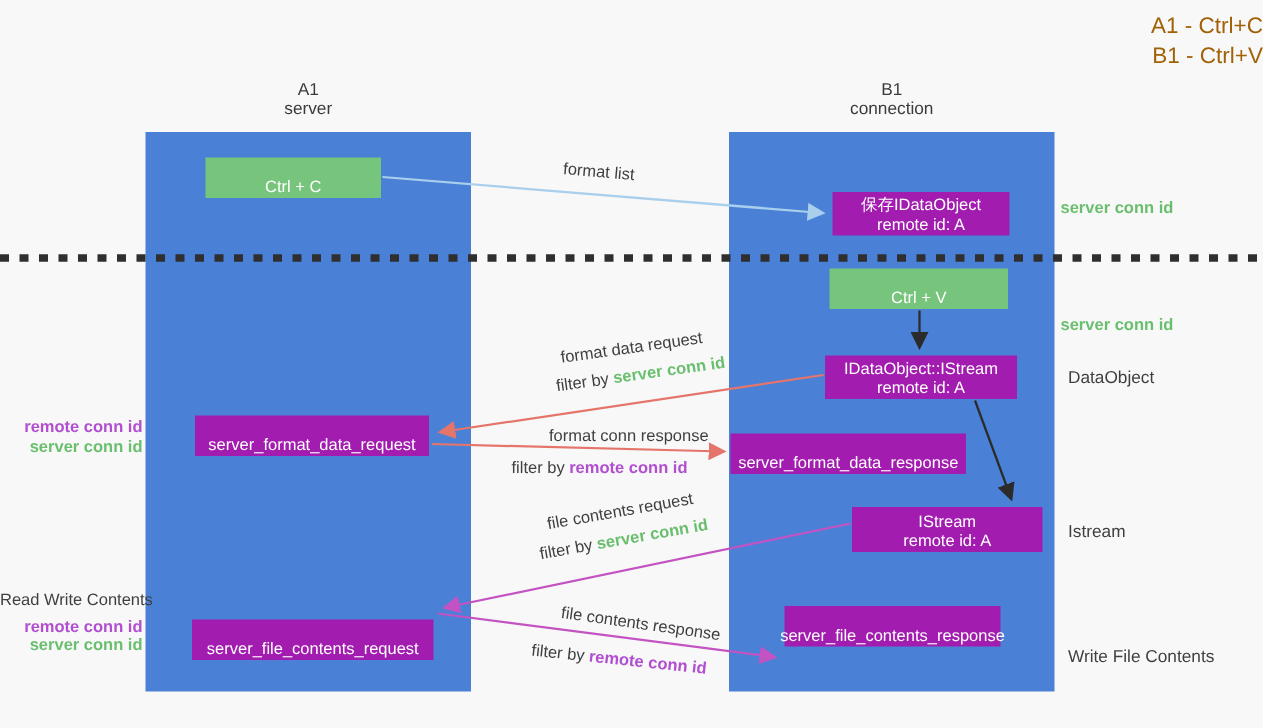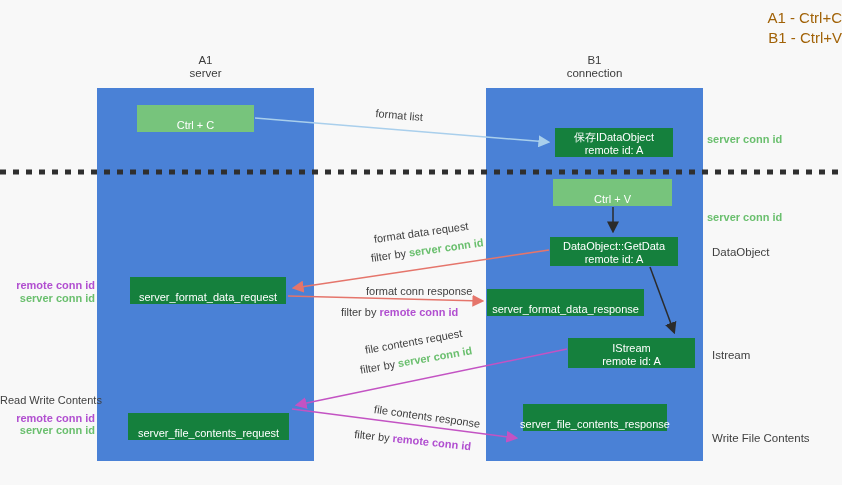--- a/index.html
+++ b/index.html
@@ -39,21 +39,21 @@
     position:absolute;left:0;top:0;z-index:2;
     pointer-events:none;
   }
   .node{
     position:absolute;z-index:3;
     display:flex;flex-direction:column;align-items:center;justify-content:flex-end;
     color:#ffffff;font-size:11px;line-height:13px;
     text-align:center;
     box-sizing:border-box;
   }
-  .node.orange{background:#15803d;}
+  .node.orange{background:#a21caf;}
   .node.green{background:#77c47c;}
   .lbl{
     position:absolute;z-index:3;
     font-size:11px;line-height:13px;color:#3f3f3f;
     white-space:nowrap;
   }
   .lbl.rot{transform-origin:left top;}
   .lbl .key-green{color:#6abf6e;font-weight:bold;margin-left:3px;}
   .lbl .key-purple{color:#b14fd0;font-weight:bold;margin-left:3px;}
   .side-green{color:#6abf6e;font-weight:bold;}
@@ -126,21 +126,21 @@
   <div class="node orange" style="left:555px;top:128px;width:118px;height:29px;">
     <div>保存IDataObject</div>
     <div>remote id: A</div>
   </div>
 
   <div class="node green" style="left:553px;top:179px;width:119px;height:27px;">
     <div>Ctrl + V</div>
   </div>
 
   <div class="node orange" style="left:550px;top:237px;width:128px;height:29px;">
-    <div>DataObject::GetData</div>
+    <div>IDataObject::IStream</div>
     <div>remote id: A</div>
   </div>
 
   <div class="node orange" style="left:130px;top:277px;width:156px;height:27px;">
     <div>server_format_data_request</div>
   </div>
 
   <div class="node orange" style="left:487px;top:289px;width:157px;height:27px;">
     <div>server_format_data_response</div>
   </div>

